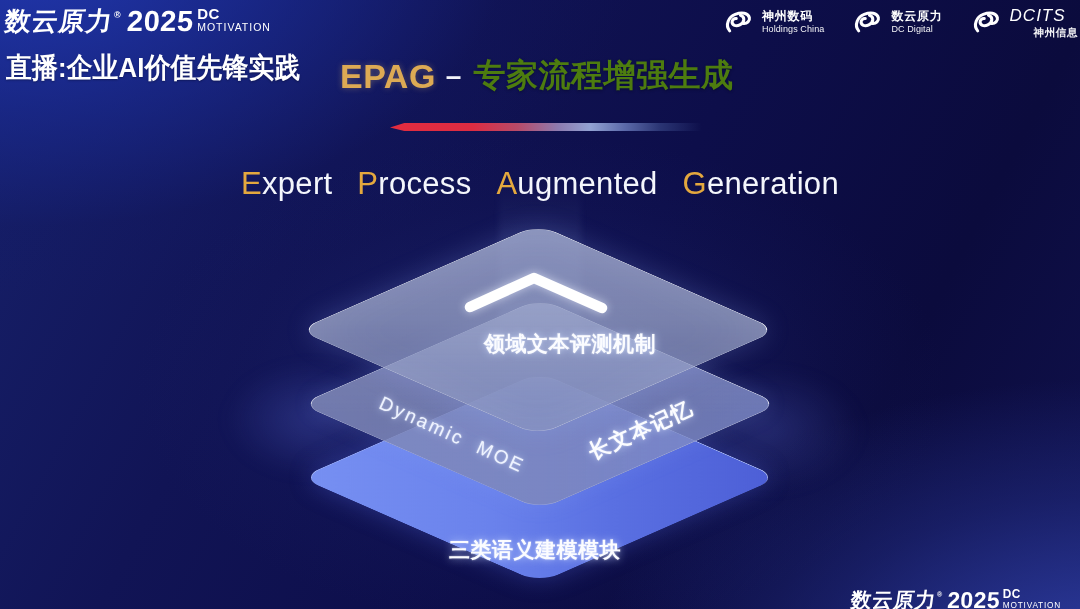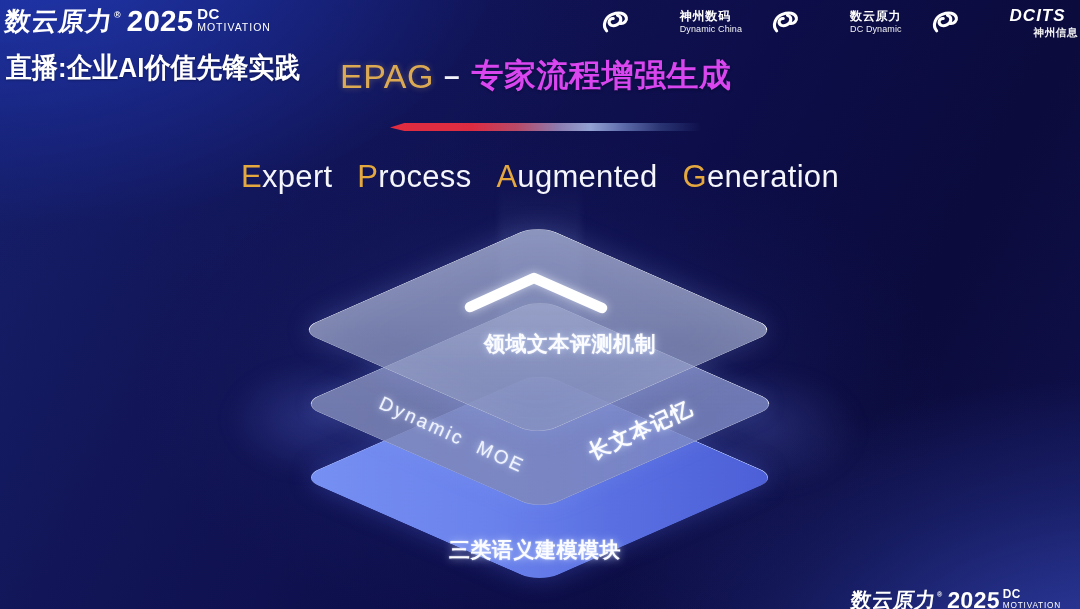--- a/index.html
+++ b/index.html
@@ -50,50 +50,50 @@
   .numo-bottom{left:851px;top:588px;transform:scale(0.79);transform-origin:top left;}
   
   .live-title{
     position:absolute;left:6px;top:49px;
     font-size:28px;font-weight:900;color:#fff;letter-spacing:0.2px;
     transform:scaleX(0.92);transform-origin:left center;
     text-shadow:0 1px 2px rgba(0,0,20,0.35);white-space:nowrap;
   }
   
   .partners{position:absolute;right:2px;top:7px;display:flex;align-items:center;gap:26px;}
-  .partner{display:flex;align-items:center;color:#fff;gap:41px;}
+  .partner{display:flex;align-items:center;color:#fff;}
   .partner-icon{width:36px;height:28px;flex:0 0 auto;}
   .partner-txt{display:flex;flex-direction:column;margin-left:5px;line-height:1;white-space:nowrap;}
   .partner-cn{font-size:12px;font-weight:700;letter-spacing:0.8px;}
   .partner-en{font-size:9px;font-weight:400;margin-top:3px;letter-spacing:0.1px;opacity:0.95;}
-  .partner-dcits .partner-cn{font-size:17px;font-weight:700;font-style:italic;letter-spacing:1px;}
+  .partner-dcits .partner-cn{font-size:17px;font-weight:400;font-style:italic;letter-spacing:1px;}
   .partner-dcits .partner-en{font-size:10.5px;font-weight:700;letter-spacing:0.6px;margin-left:24px;}
   
   .title{
     position:absolute;left:340px;top:54px;display:flex;align-items:center;white-space:nowrap;
   }
   .title-acr{
-    font-size:34px;font-weight:400;letter-spacing:0.5px;color:#ddaa54;
+    font-size:34px;font-weight:700;letter-spacing:0.5px;color:#ddaa54;
     text-shadow:0 0 6px rgba(230,190,110,0.35);
   }
   .title-dash{font-size:28px;font-weight:700;color:#f2f3fa;margin:0 12px 0 10px;}
   .title-cn{
-    font-size:32px;font-weight:900;color:#d946ef;letter-spacing:0.5px;
+    font-size:32px;font-weight:900;color:#4d7c0f;letter-spacing:0.5px;
     text-shadow:0 1px 3px rgba(0,0,20,0.4);
   }
   .title-line{
     position:absolute;left:390px;top:123px;width:318px;height:8px;
     background:linear-gradient(to right,
       #e22c3f 0%, #dd2c42 26%, #b84a68 40%, #8d7cb0 53%,
       #92a2d3 63%, #5a68a8 74%, #2a3473 85%, rgba(20,26,70,0) 98%);
     clip-path:polygon(0 55%, 4.5% 0, 100% 0, 100% 100%, 4.5% 100%);
   }
   
   .subtitle{
-    position:absolute;left:0;right:0;top:159px;text-align:center;
+    position:absolute;left:0;right:0;top:166px;text-align:center;
     font-size:31px;font-weight:400;letter-spacing:0.3px;white-space:nowrap;
     color:#f4f6fc;
   }
   .subtitle .w{margin:0 8px;}
   .subtitle .g{color:#e4a83e;}
   
   .diamond{
     position:absolute;width:338px;height:338px;border-radius:27px;
     transform:scale(1,0.44) rotate(45deg);
   }
@@ -165,33 +165,33 @@
   <div class="partners">
     <div class="partner">
       <svg class="partner-icon" viewBox="0 0 37 31">
         <g transform="rotate(-28 18 15)">
           <path d="M4.5 19.5 C 2.8 11, 11 5.2, 18.5 6.2 C 26.2 7.2, 32 11.5, 30.6 16.8 C 29.7 20.3, 25.2 21.6, 21.8 19.4" fill="none" stroke="#ffffff" stroke-width="3.4" stroke-linecap="round"></path>
           <path d="M23.2 9.8 C 27 13.5, 23.8 19.2, 17.5 18.9 C 12.6 18.6, 9.9 15.2, 11.4 12.2 C 12.5 10.1, 15.4 9.5, 17.3 10.9" fill="none" stroke="#ffffff" stroke-width="3.4" stroke-linecap="round"></path>
         </g>
       </svg>
       <span class="partner-txt">
         <span class="partner-cn">神州数码</span>
-        <span class="partner-en">Dynamic China</span>
+        <span class="partner-en">Holdings China</span>
       </span>
     </div>
     <div class="partner">
       <svg class="partner-icon" viewBox="0 0 37 31">
         <g transform="rotate(-28 18 15)">
           <path d="M4.5 19.5 C 2.8 11, 11 5.2, 18.5 6.2 C 26.2 7.2, 32 11.5, 30.6 16.8 C 29.7 20.3, 25.2 21.6, 21.8 19.4" fill="none" stroke="#ffffff" stroke-width="3.4" stroke-linecap="round"></path>
           <path d="M23.2 9.8 C 27 13.5, 23.8 19.2, 17.5 18.9 C 12.6 18.6, 9.9 15.2, 11.4 12.2 C 12.5 10.1, 15.4 9.5, 17.3 10.9" fill="none" stroke="#ffffff" stroke-width="3.4" stroke-linecap="round"></path>
         </g>
       </svg>
       <span class="partner-txt">
         <span class="partner-cn">数云原力</span>
-        <span class="partner-en">DC Dynamic</span>
+        <span class="partner-en">DC Digital</span>
       </span>
     </div>
     <div class="partner partner-dcits">
       <svg class="partner-icon" viewBox="0 0 37 31">
         <g transform="rotate(-28 18 15)">
           <path d="M4.5 19.5 C 2.8 11, 11 5.2, 18.5 6.2 C 26.2 7.2, 32 11.5, 30.6 16.8 C 29.7 20.3, 25.2 21.6, 21.8 19.4" fill="none" stroke="#ffffff" stroke-width="3.4" stroke-linecap="round"></path>
           <path d="M23.2 9.8 C 27 13.5, 23.8 19.2, 17.5 18.9 C 12.6 18.6, 9.9 15.2, 11.4 12.2 C 12.5 10.1, 15.4 9.5, 17.3 10.9" fill="none" stroke="#ffffff" stroke-width="3.4" stroke-linecap="round"></path>
         </g>
       </svg>
       <span class="partner-txt">

